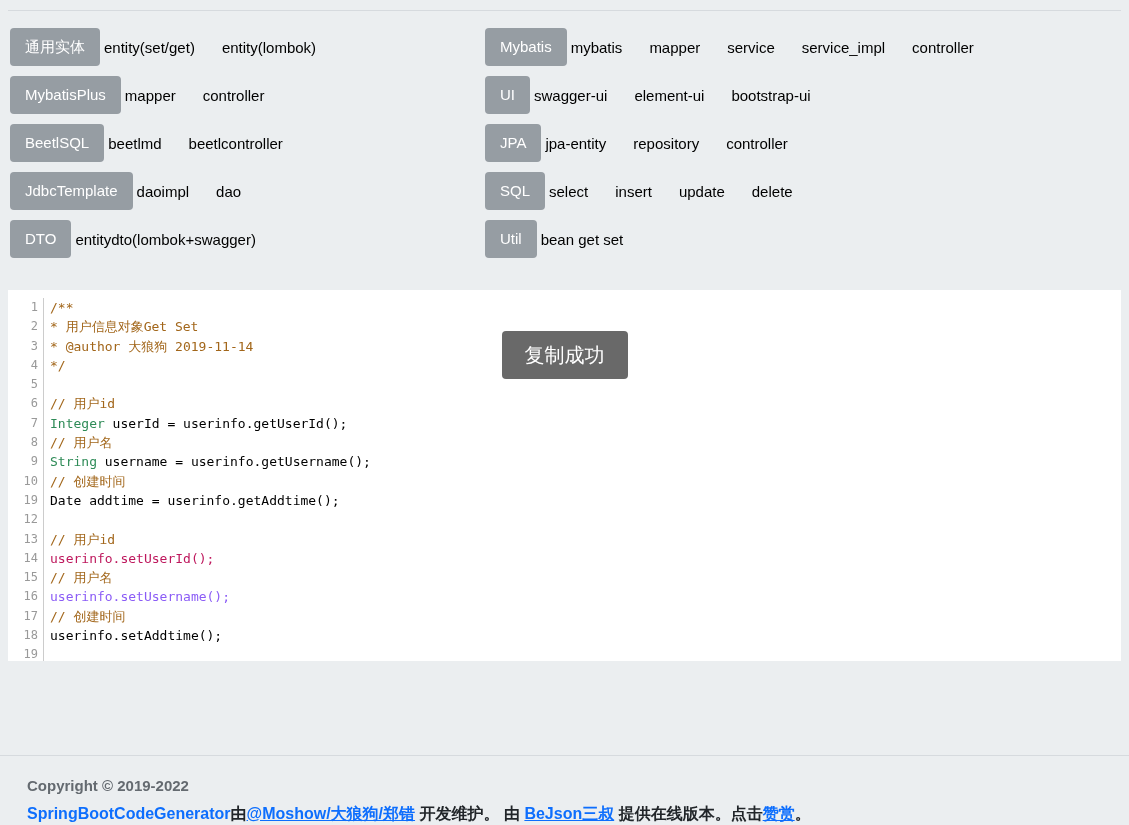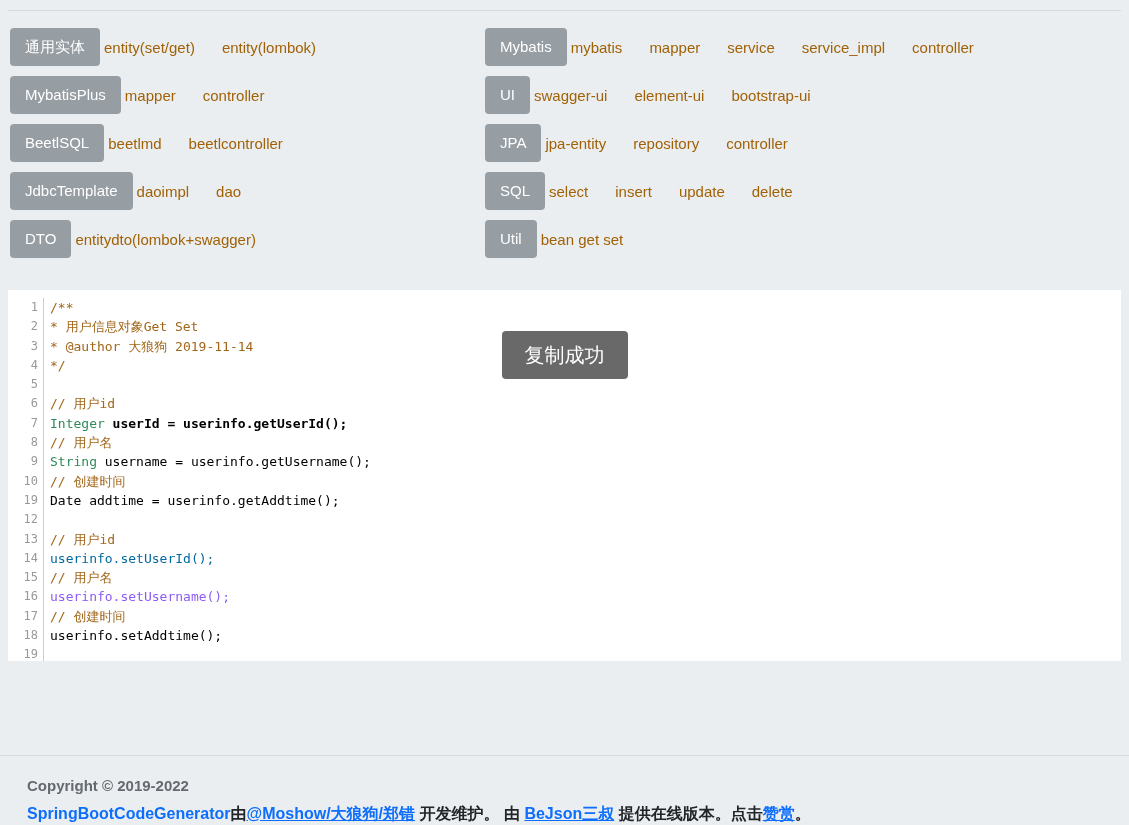--- a/index.html
+++ b/index.html
@@ -18,21 +18,21 @@
   .col{display:flex;flex-direction:column;}
   .col-left{width:475px;flex:0 0 475px;}
   .col-right{flex:1;}
   .gen-row{display:flex;align-items:center;height:38px;margin-bottom:10px;}
   .cat-label{
     background:var(--label-bg,#969da3);color:#fff;border-radius:4px;
     padding:0 15px;height:38px;line-height:38px;font-size:15px;
     margin-right:4px;white-space:nowrap;flex:none;
   }
   .gen-item{
-    font-size:15px;color:#a16207;margin-right:27px;
+    font-size:15px;color:#000000;margin-right:27px;
     cursor:pointer;white-space:nowrap;
   }
   .code-panel{
     position:absolute;top:290px;left:8px;width:1113px;height:371px;
     background:#ffffff;padding-top:8px;box-sizing:border-box;overflow:hidden;
   }
   .code-line{
     display:flex;height:19.3px;line-height:19.3px;
     font-family:"DejaVu Sans Mono","Liberation Mono",monospace;
     font-size:13px;white-space:pre;
@@ -125,28 +125,28 @@
       </div>
   </div>
 
   <div class="code-panel" id="code-panel">
       <div class="code-line"><span class="ln">1</span><span class="ct"><span style="color: rgb(162, 102, 26);">/**</span></span></div>
       <div class="code-line"><span class="ln">2</span><span class="ct"><span style="color: rgb(162, 102, 26);">* 用户信息对象Get Set</span></span></div>
       <div class="code-line"><span class="ln">3</span><span class="ct"><span style="color: rgb(162, 102, 26);">* @author 大狼狗 2019-11-14</span></span></div>
       <div class="code-line"><span class="ln">4</span><span class="ct"><span style="color: rgb(162, 102, 26);">*/</span></span></div>
       <div class="code-line"><span class="ln">5</span><span class="ct"></span></div>
       <div class="code-line"><span class="ln">6</span><span class="ct"><span style="color: rgb(162, 102, 26);">// 用户id</span></span></div>
-      <div class="code-line"><span class="ln">7</span><span class="ct"><span style="color: rgb(46, 139, 87);">Integer</span><span style="color: rgb(0, 0, 0); font-weight: bold;"> userId = userinfo.getUserId();</span></span></div>
+      <div class="code-line"><span class="ln">7</span><span class="ct"><span style="color: rgb(46, 139, 87);">Integer</span><span style="color: rgb(0, 0, 0);"> userId = userinfo.getUserId();</span></span></div>
       <div class="code-line"><span class="ln">8</span><span class="ct"><span style="color: rgb(162, 102, 26);">// 用户名</span></span></div>
       <div class="code-line"><span class="ln">9</span><span class="ct"><span style="color: rgb(46, 139, 87);">String</span><span style="color: rgb(0, 0, 0);"> username = userinfo.getUsername();</span></span></div>
       <div class="code-line"><span class="ln">10</span><span class="ct"><span style="color: rgb(162, 102, 26);">// 创建时间</span></span></div>
       <div class="code-line"><span class="ln">19</span><span class="ct"><span style="color: rgb(0, 0, 0);">Date addtime = userinfo.getAddtime();</span></span></div>
       <div class="code-line"><span class="ln">12</span><span class="ct"></span></div>
       <div class="code-line"><span class="ln">13</span><span class="ct"><span style="color: rgb(162, 102, 26);">// 用户id</span></span></div>
-      <div class="code-line"><span class="ln">14</span><span class="ct"><span style="color: #0369a1;">userinfo.setUserId();</span></span></div>
+      <div class="code-line"><span class="ln">14</span><span class="ct"><span style="color: #be185d;">userinfo.setUserId();</span></span></div>
       <div class="code-line"><span class="ln">15</span><span class="ct"><span style="color: rgb(162, 102, 26);">// 用户名</span></span></div>
       <div class="code-line"><span class="ln">16</span><span class="ct"><span style="color: #8b5cf6;">userinfo.setUsername();</span></span></div>
       <div class="code-line"><span class="ln">17</span><span class="ct"><span style="color: rgb(162, 102, 26);">// 创建时间</span></span></div>
       <div class="code-line"><span class="ln">18</span><span class="ct"><span style="color: rgb(0, 0, 0);">userinfo.setAddtime();</span></span></div>
       <div class="code-line"><span class="ln">19</span><span class="ct"></span></div>
     </div>
 
   <div class="toast">复制成功</div>
 
   <div class="footer">

